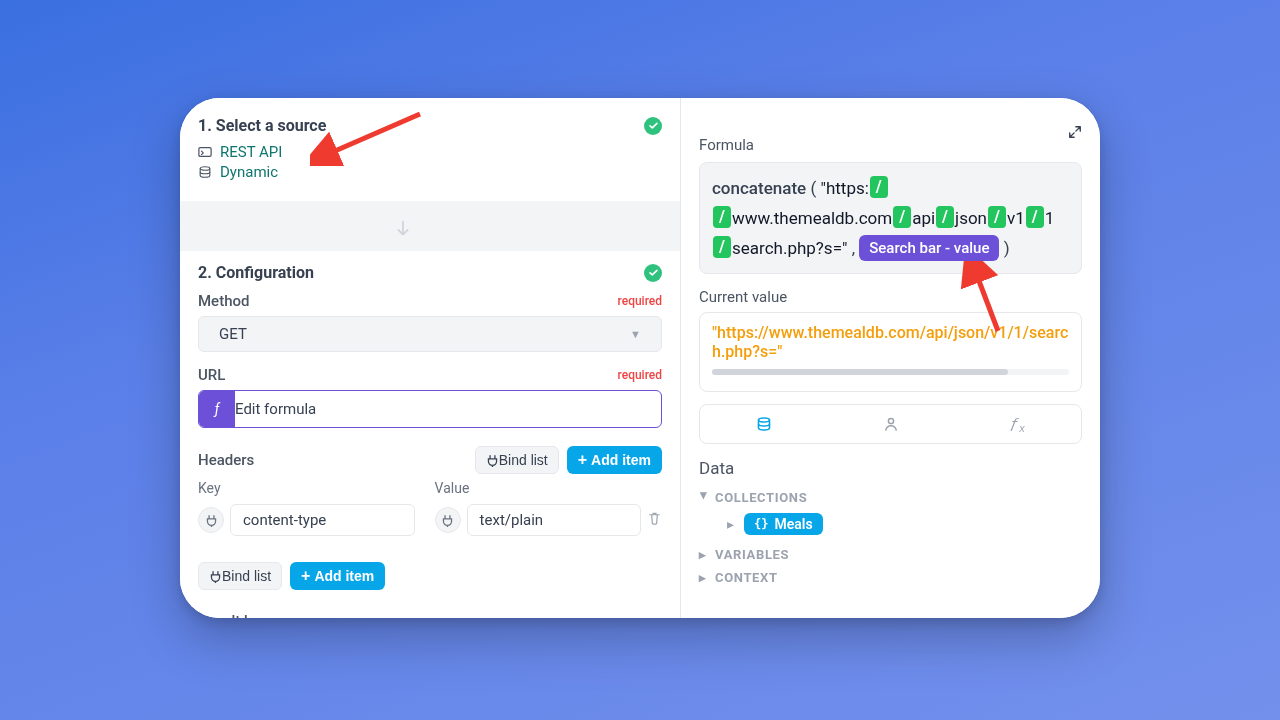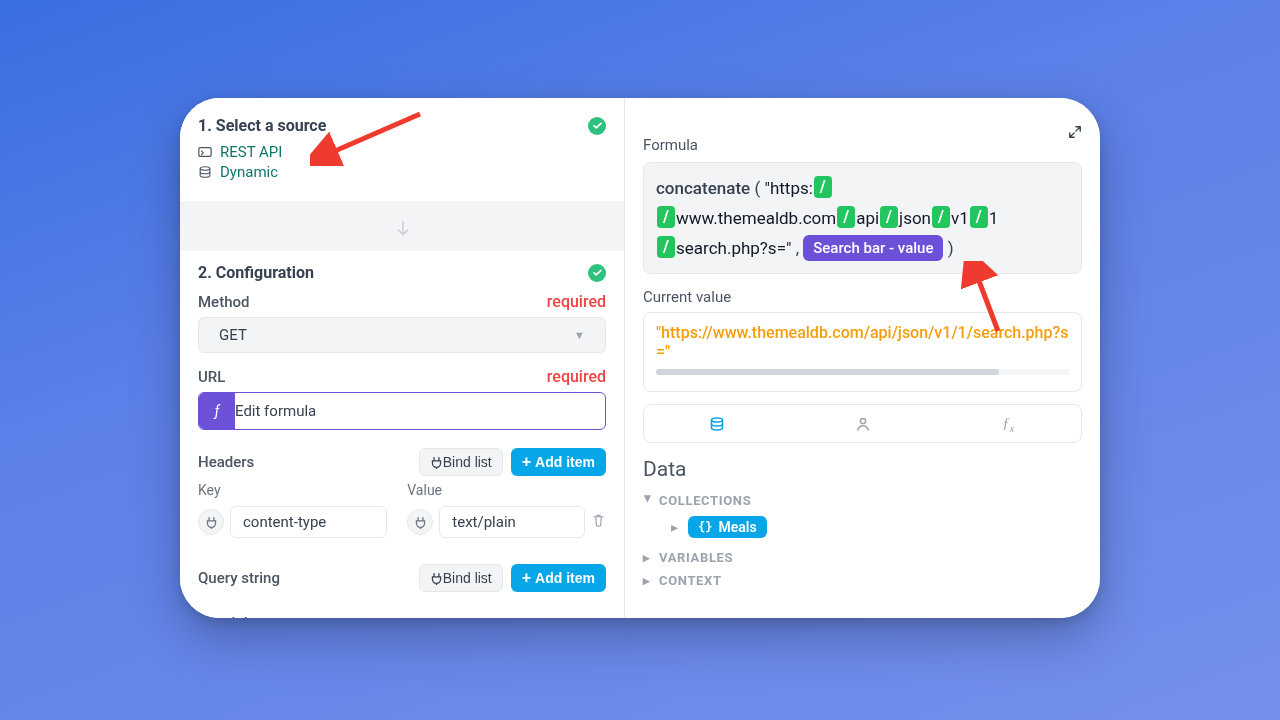--- a/index.html
+++ b/index.html
@@ -12,37 +12,37 @@
   }
   .card {
     position:absolute; top:98px; left:180px; width:920px; height:520px;
     background:#fff; border-radius:40px;
     box-shadow: 0 20px 50px rgba(0,0,0,0.25), 0 4px 12px rgba(0,0,0,0.15);
     overflow:hidden;
   }
   .card-inner {
     display:flex; height:100%;
   }
-  .leftcol { width:445px; border-right:1px solid #e5e7eb; background:#f3f4f6; overflow:hidden; }
+  .leftcol { width:501px; border-right:1px solid #e5e7eb; background:#f3f4f6; overflow:hidden; }
   .rightcol { flex:1; background:#fff; display:flex; flex-direction:column; }
 
   
   .section {
     background:#fff; margin:0 0 24px 0; padding:12px 18px 18px 18px;
   }
   .sec-head { display:flex; align-items:center; justify-content:space-between; margin-bottom:8px;}
   .sec-title { font-weight:700; font-size:16px; color:#374151;}
   .check { width:18px; height:18px; border-radius:50%; background:#2ec27e; display:flex; align-items:center; justify-content:center; }
   .check svg { width:11px; height:11px; display:block;}
   .src-row { display:flex; align-items:center; gap:8px; margin:2px 0; color:#0f766e; font-size:15px;}
   .src-row .icon { width:14px; height:14px; display:flex; align-items:center; justify-content:center; color:#4b5563;}
   .flow-arrow { width:445px; height:26px; background:#f3f4f6; display:flex; align-items:flex-start; justify-content:center;}
   .flow-arrow svg { width:22px; height:22px; color:#d1d5db; margin-top:-6px;}
   .label { font-size:15px; color:#4b5563; font-weight:500;}
-  .req { font-size:16px; color:#ef4444; font-weight:500;}
+  .req { font-size:12px; color:#ef4444; font-weight:500;}
   .field-row { display:flex; align-items:center; justify-content:space-between; margin-top:10px;}
   .select {
     margin-top:6px; border:1px solid #e5e7eb; background:#f3f4f6; border-radius:6px;
     padding:8px 20px; font-size:15px; color:#374151; display:flex; align-items:center; justify-content:space-between;
     cursor:pointer;
   }
   .select .caret { color:#9ca3af; font-size:11px;}
   .formula-input {
     margin-top:6px; border:1.5px solid #6d50d8; border-radius:6px; display:flex; align-items:stretch;
     overflow:hidden; background:#fff;
@@ -100,21 +100,21 @@
     border:1px solid #e5e7eb; border-radius:8px; padding:10px 12px 16px 12px;
     font-size:16px; color:#f59e0b; font-family: inherit; font-weight:500;
     position:relative; overflow:hidden;
   }
   .cv-track { height:6px; background:#f3f4f6; border-radius:3px; margin-top:8px; position:relative;}
   .cv-thumb { position:absolute; left:0; top:0; height:6px; width:83%; background:#d1d5db; border-radius:3px;}
   .tabs { margin:12px 18px 0 18px; border:1px solid #e5e7eb; border-radius:8px; display:flex; overflow:hidden;}
   .tab { flex:1; text-align:center; padding:8px 0; cursor:pointer; color:#9ca3af;}
   .tab.active { color:#06a6e9; }
   .tab svg { width:16px; height:16px; vertical-align:middle;}
-  .data-label { font-size:21px; color:#4b5563; padding:14px 18px 8px 18px;}
+  .data-label { font-size:17px; color:#4b5563; padding:14px 18px 8px 18px;}
   .tree { padding:0 4px 18px 18px; font-size:14px; color:#6b7280; }
   .tree-row { display:flex; align-items:center; gap:6px; padding:4px 0; cursor:pointer;}
   .tree-row.section-h { font-weight:700; letter-spacing:0.05em; color:#9ca3af; text-transform:uppercase; font-size:13px;}
   .tree-row .caret { width:10px; color:#9ca3af;}
   .tree-row .caret.open { transform:rotate(90deg);}
   .meals-chip {
     display:inline-flex; align-items:center; gap:6px; background:#06a6e9; color:#fff;
     border-radius:6px; padding:3px 10px; font-size:14px; font-weight:600;
   }
   .meals-chip .bracket { font-family: ui-monospace, Menlo, monospace; font-weight:700; font-size:12px;}
@@ -234,21 +234,20 @@
               <div class="trash">
                 <svg viewBox="0 0 16 16">
                     <path d="M3 4h10M6.5 4V2.5h3V4M5 4l.7 9a1 1 0 0 0 1 .9h2.6a1 1 0 0 0 1-.9L11 4" stroke="currentColor" stroke-width="1.3" fill="none" stroke-linecap="round"></path>
                   </svg>
               </div>
             </div>
           </div>
         </div>
 
         <div class="sub-head" style="margin-top:26px;">
-          <span class="label">Query string</span>
           <button class="btn-ghost">
             <svg width="13" height="13" viewBox="0 0 16 16">
                 <path d="M5 2v4M11 2v4M3 6h10v3a5 5 0 0 1-10 0V6Z M8 14v2" stroke="currentColor" stroke-width="1.6" fill="none" stroke-linecap="round"></path>
               </svg>
             <span>Bind list</span>
           </button>
           <button class="btn-primary">
             <span style="font-size:16px;line-height:14px;">+</span>
             <span>Add item</span>
           </button>
@@ -295,21 +294,21 @@
               <path d="M2.5 8c0 1.1 2.5 2 5.5 2s5.5-.9 5.5-2" fill="none" stroke="currentColor" stroke-width="1.6"></path>
             </svg>
         </div>
         <div class="tab">
           <svg viewBox="0 0 16 16">
               <circle cx="8" cy="5" r="2.6" fill="none" stroke="currentColor" stroke-width="1.5"></circle>
               <path d="M2.8 14c.8-3 3-4.3 5.2-4.3S12.4 11 13.2 14" fill="none" stroke="currentColor" stroke-width="1.5" stroke-linecap="round"></path>
             </svg>
         </div>
         <div class="tab">
-          <span style="font-style:italic;font-family:Liberation Serif, serif;font-size:15px;">ƒ<sub style="font-size:10px;">x</sub></span>
+          <span style="font-style:italic;font-family:Liberation Mono, monospace;font-size:15px;">ƒ<sub style="font-size:10px;">x</sub></span>
         </div>
       </div>
 
       <div class="data-label">Data</div>
       <div class="tree">
         <div class="tree-row section-h">
           <span class="caret open">▸</span>
           <span>COLLECTIONS</span>
         </div>
         <div class="tree-row meals-row">

